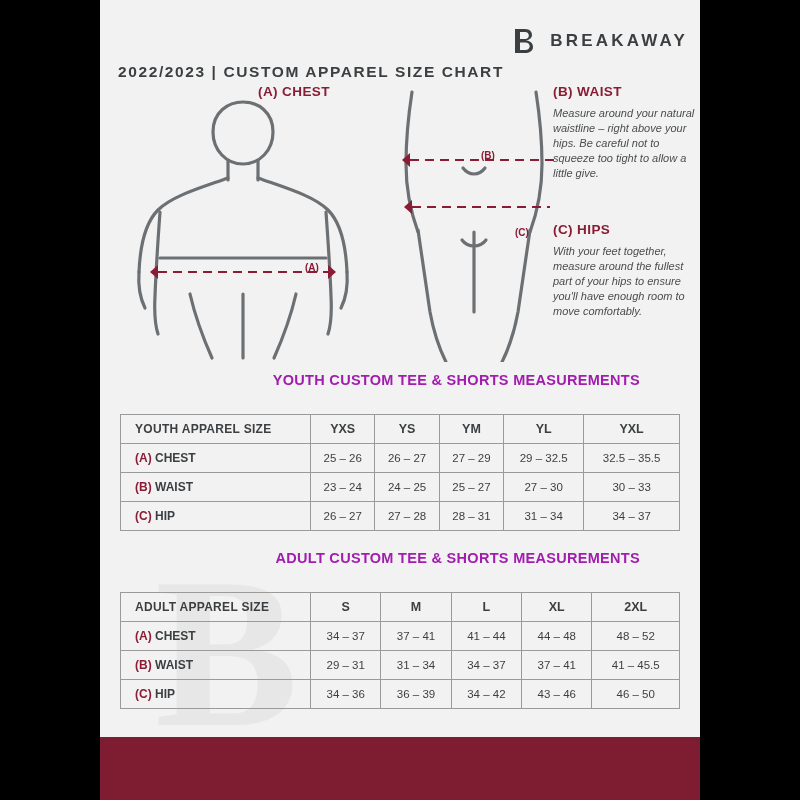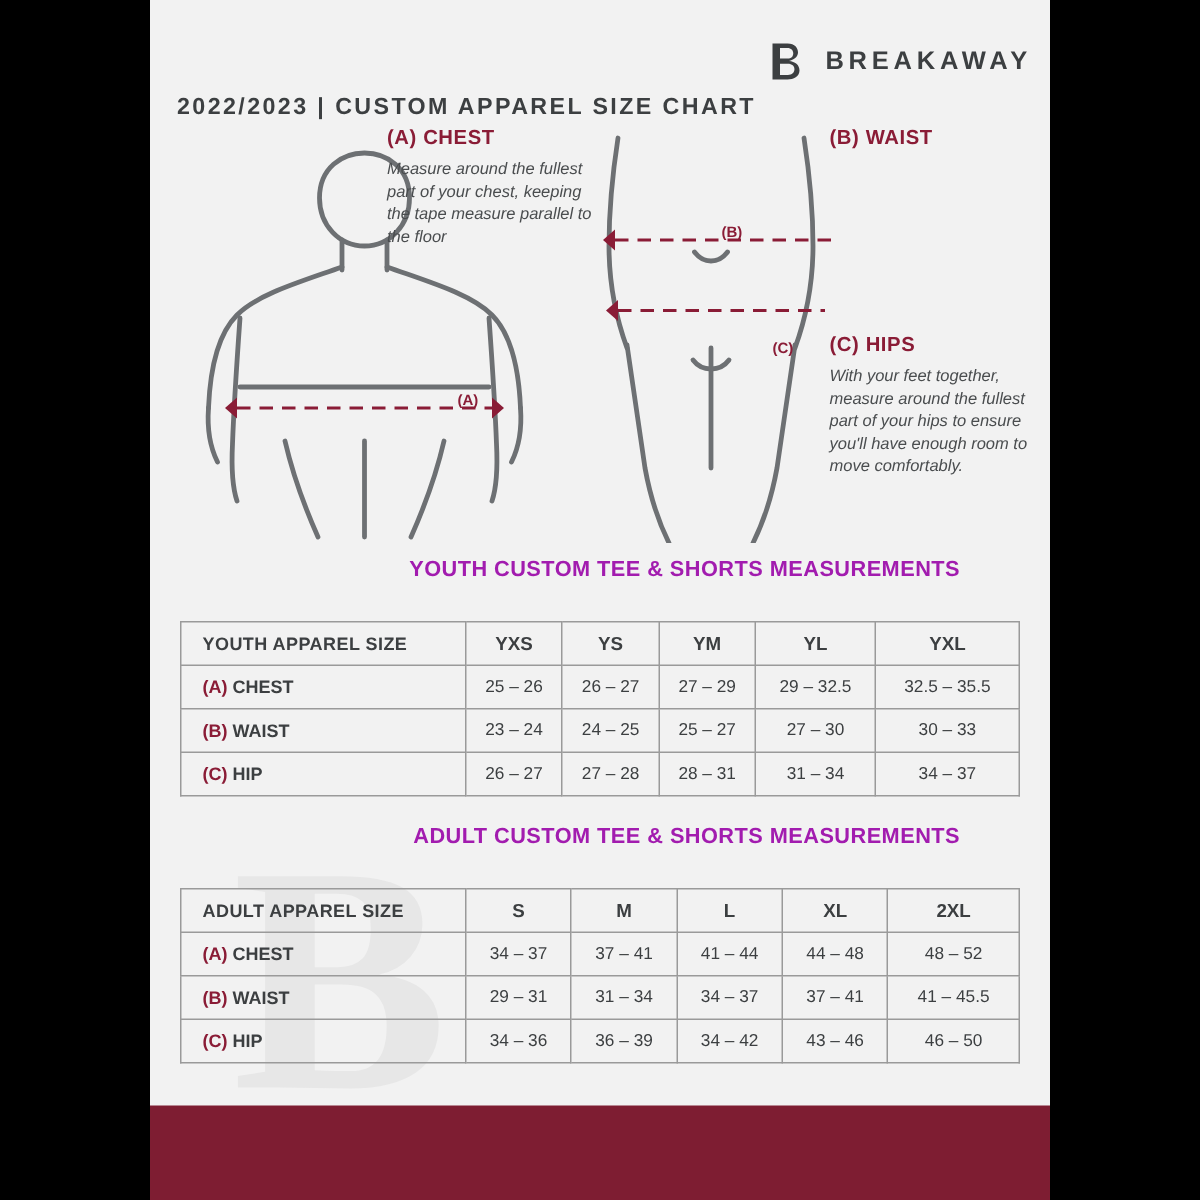--- a/index.html
+++ b/index.html
@@ -161,25 +161,25 @@
         <polygon points="312,128 304,135 312,142"></polygon>
       </g>
     </svg>
 
     <span class="lbl" style="left:205px;top:190px;">(A)</span>
     <span class="lbl" style="left:381px;top:78px;">(B)</span>
     <span class="lbl" style="left:415px;top:155px;">(C)</span>
 
     <div class="info-block chest-block">
       <div class="info-title">(A) CHEST</div>
-      <div class="info-text">Measure around the fullest part of your chest, keeping the tape measure parallel to the floor</div>
     </div>
 
     <div class="info-block waist-block">
       <div class="info-title">(B) WAIST</div>
+      <div class="info-text">Measure around your natural waistline – right above your hips. Be careful not to squeeze too tight to allow a little give.</div>
     </div>
 
     <div class="info-block hips-block">
       <div class="info-title">(C) HIPS</div>
       <div class="info-text">With your feet together, measure around the fullest part of your hips to ensure you'll have enough room to move comfortably.</div>
     </div>
   </div>
 
   <div class="sect-title" style="top:372px;">YOUTH CUSTOM TEE &amp; SHORTS MEASUREMENTS</div>
   <div class="sect-unit" style="top:390px;">Unit: Inches</div>

